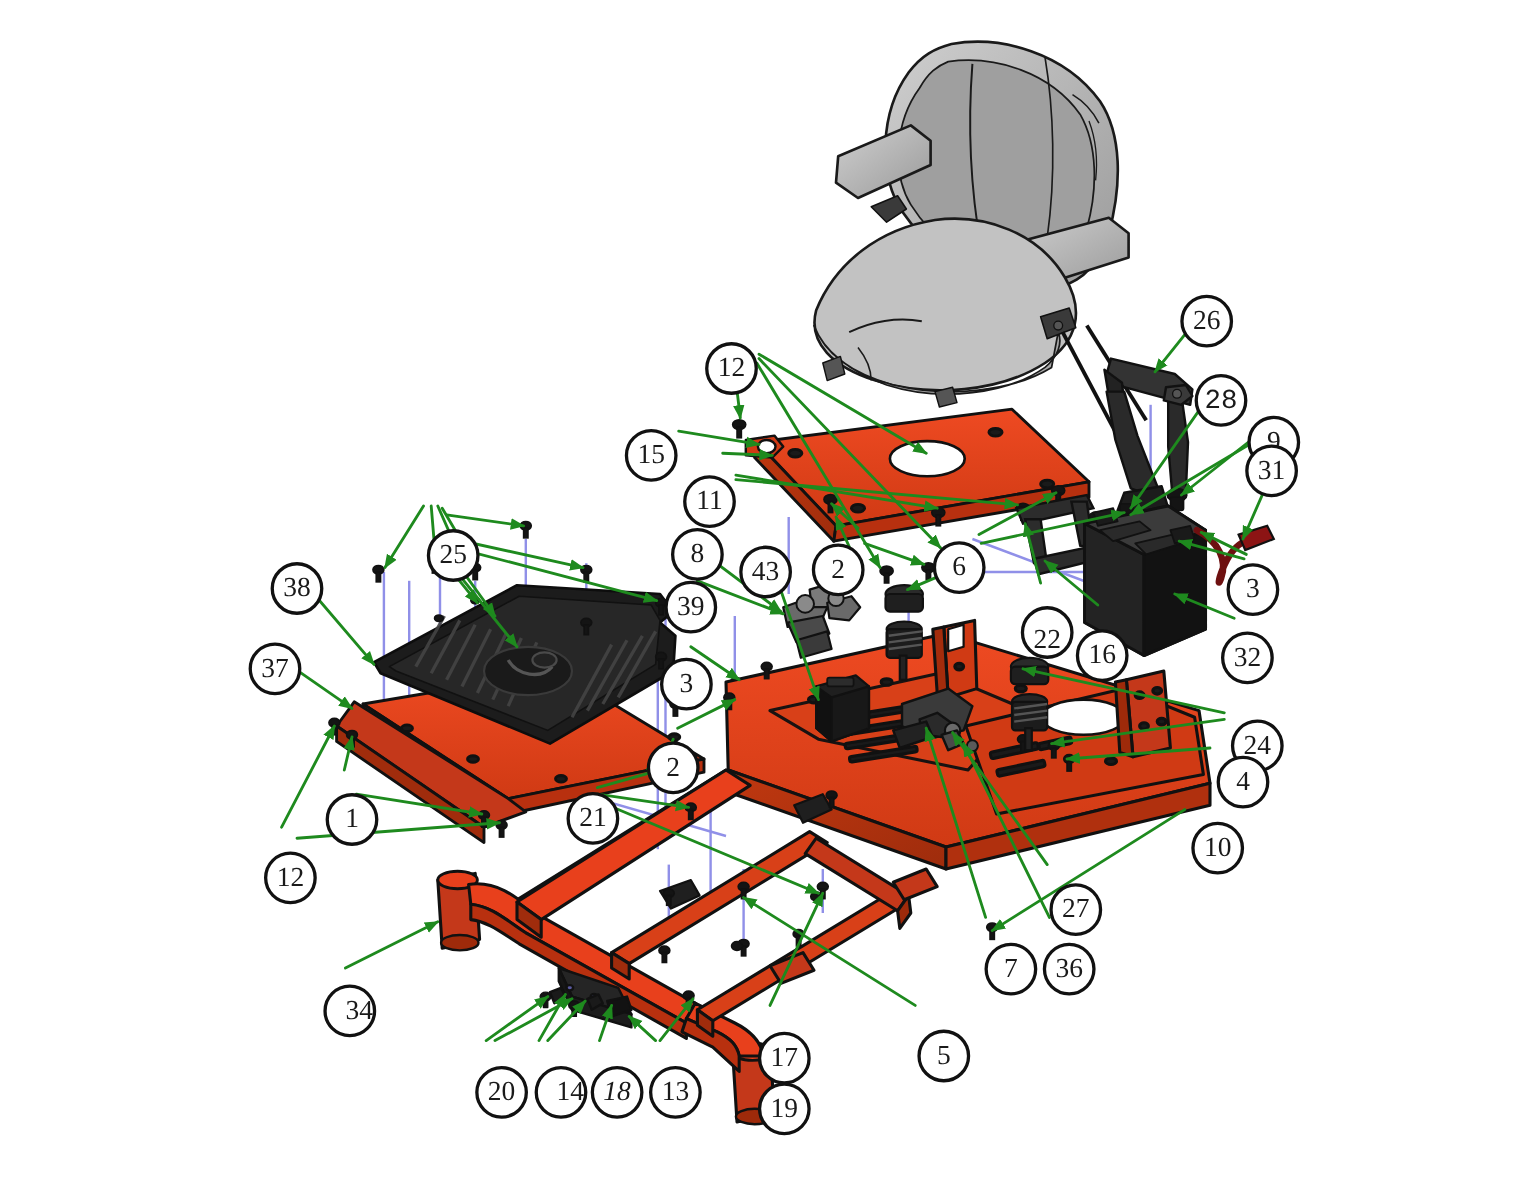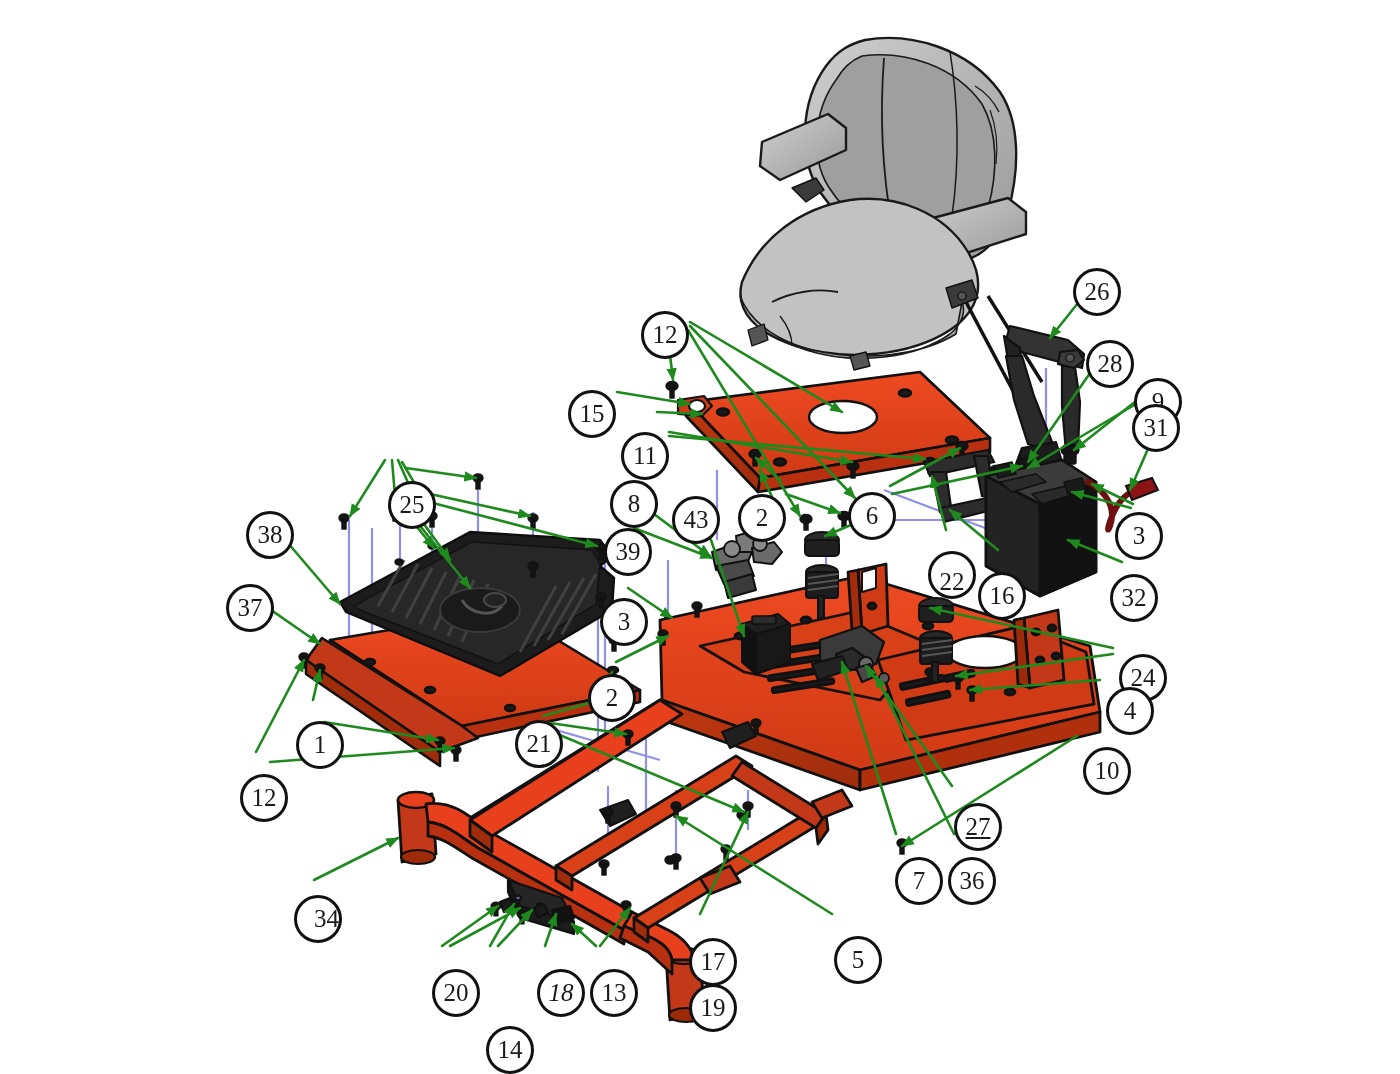--- a/index.html
+++ b/index.html
@@ -637,21 +637,21 @@
       <path d="M600,946 L630,908"></path>
 
       <path d="M700,914 L748,812"></path>
     </g>
 
   </svg>
 
   <div class="callout c-sm" style="left:1073px;top:268px;">
       <span>26</span>
     </div>
-  <div class="callout c-sm" style="left:1086px;top:340px;">
+  <div class="callout c-sm" style="left:1086px;top:340px;font-family:Liberation Mono, monospace;">
       <span>28</span>
     </div>
   <div class="callout c-sm" style="left:1134px;top:378px;">
       <span>9</span>
     </div>
   <div class="callout c-sm" style="left:1132px;top:404px;">
       <span>31</span>
     </div>
 
   <div class="callout c-sm" style="left:641px;top:311px;">
@@ -720,40 +720,40 @@
 
   <div class="callout c-sm" style="left:1119px;top:654px;">
       <span>24</span>
     </div>
   <div class="callout c-sm" style="left:1106px;top:687px;">
       <span>4</span>
     </div>
   <div class="callout c-sm" style="left:1083px;top:747px;">
       <span>10</span>
     </div>
-  <div class="callout c-sm" style="left:954px;top:803px;text-decoration:underline;">
+  <div class="callout c-sm" style="left:954px;top:803px;">
       <span>27</span>
     </div>
   <div class="callout c-sm" style="left:895px;top:857px;">
       <span>7</span>
     </div>
   <div class="callout c-sm" style="left:948px;top:857px;">
       <span>36</span>
     </div>
   <div class="callout c-sm" style="left:834px;top:936px;">
       <span>5</span>
     </div>
 
   <div class="callout c-sm" style="left:294px;top:895px;justify-content:flex-end;">
       <span>34</span>
     </div>
   <div class="callout c-sm" style="left:432px;top:969px;">
       <span>20</span>
     </div>
-  <div class="callout c-sm" style="left:486px;top:1026px;">
+  <div class="callout c-sm" style="left:486px;top:969px;justify-content:flex-end;">
       <span>14</span>
     </div>
   <div class="callout c-sm" style="left:537px;top:969px;font-style:italic;">
       <span>18</span>
     </div>
   <div class="callout c-sm" style="left:590px;top:969px;">
       <span>13</span>
     </div>
   <div class="callout c-sm" style="left:689px;top:938px;">
       <span>17</span>

